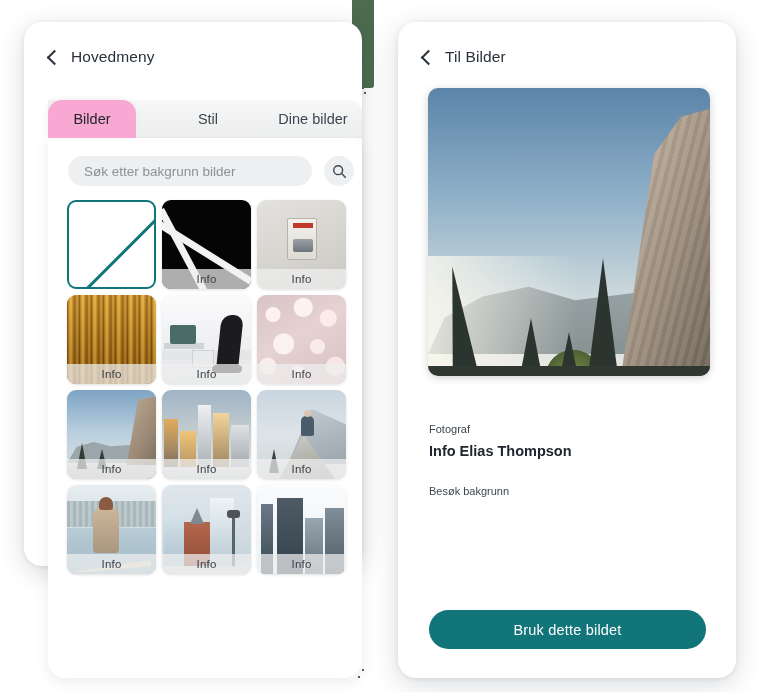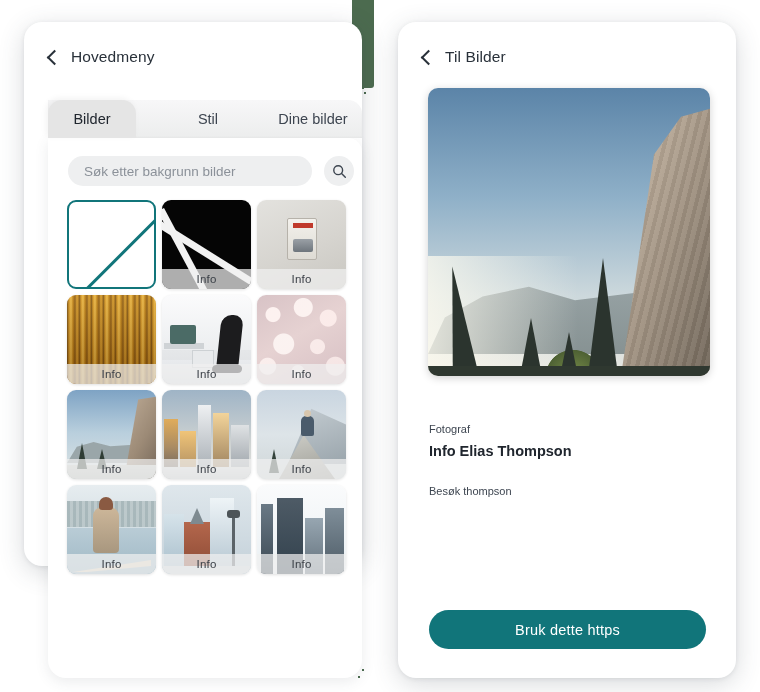--- a/index.html
+++ b/index.html
@@ -112,21 +112,21 @@
     top: 0;
     height: 38px;
     display: flex;
     align-items: center;
     justify-content: center;
     font-size: 14.5px;
     color: #3d4550;
     cursor: pointer;
   }
   .tab.active {
-    background: #e5e5e5;
+    background: #f9a8d4;
     border-top-left-radius: 14px;
     border-top-right-radius: 14px;
     color: #20262e;
     box-shadow: -2px -2px 6px rgba(0,0,0,0.05);
     z-index: 2;
   }
   .tab-bilder { left: 0px;   width: 88px; }
   .tab-stil   { left: 130px; width: 60px; }
   .tab-dine   { left: 216px; width: 98px; }
 
@@ -713,19 +713,19 @@
       <div class="pine p4"></div>
       <div class="pine p1"></div>
       <div class="pine p2"></div>
       <div class="floorline"></div>
     </div>
 
     <div class="meta">
       <div class="label">Fotograf</div>
       <div class="value">Info Elias Thompson</div>
       <div class="gap"></div>
-      <div class="label">Besøk thompson</div>
+      <div class="label">Besøk bakgrunn</div>
     </div>
 
-    <button class="use-btn">Bruk dette https</button>
+    <button class="use-btn">Bruk dette bildet</button>
   </div>
 
 </div>
 
 </body></html>

